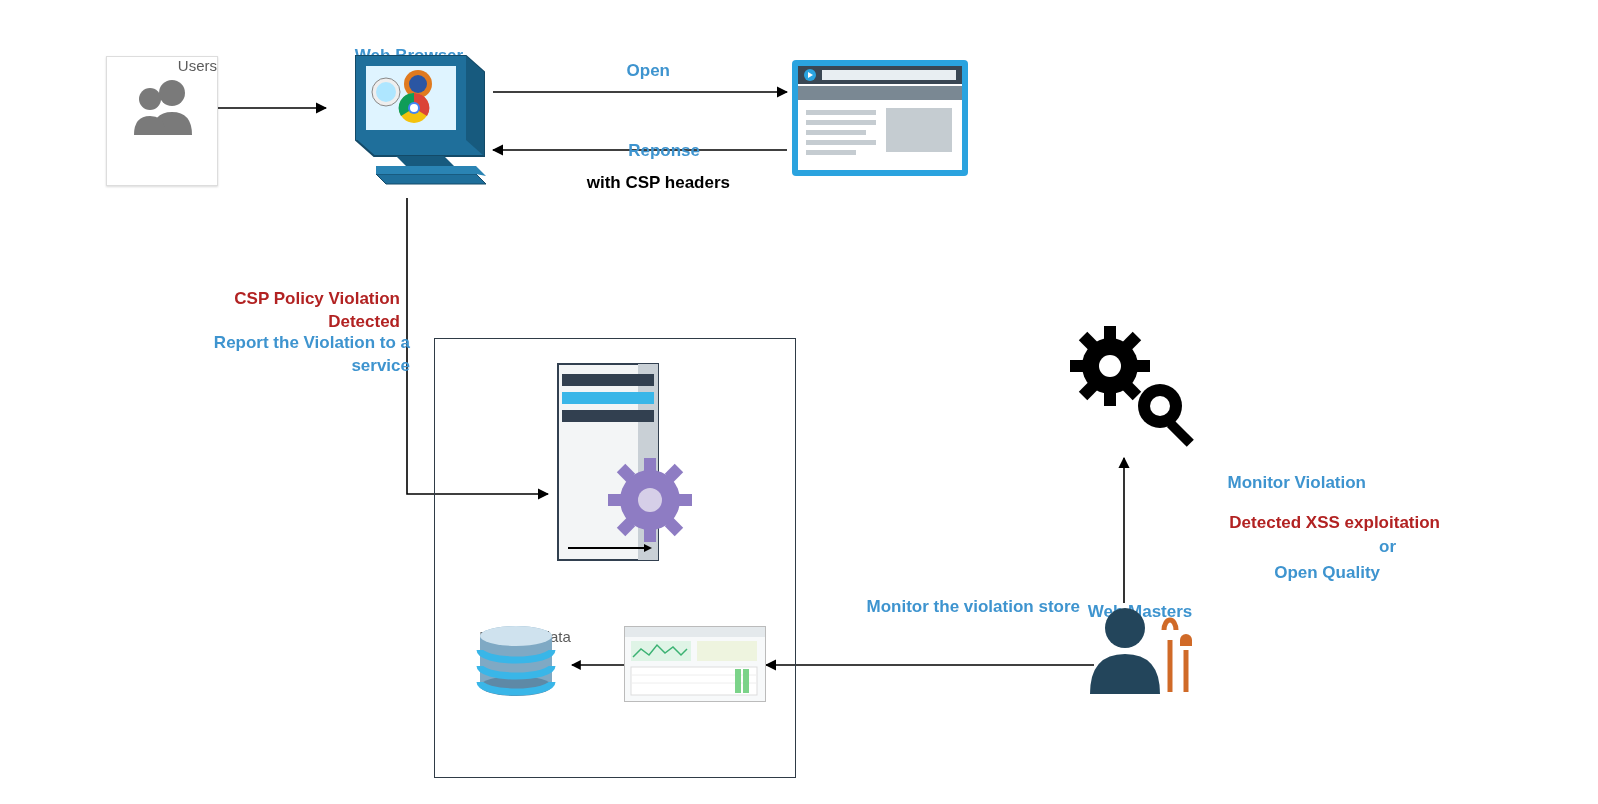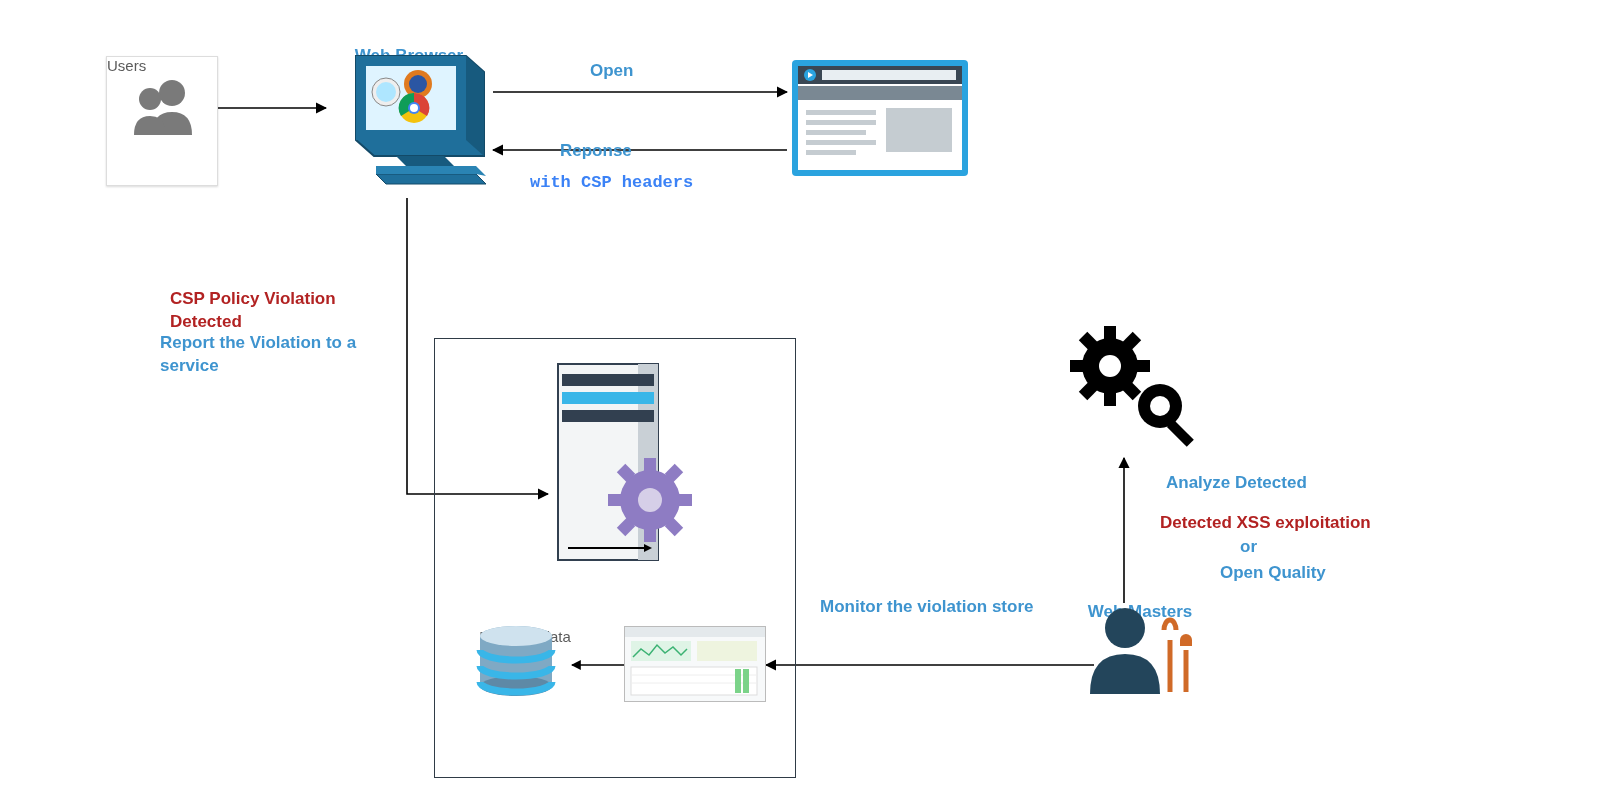--- a/index.html
+++ b/index.html
@@ -1,19 +1,19 @@
 <!DOCTYPE html>
 <html><head>
 <meta charset="utf-8">
 <style>
   html,body{margin:0;padding:0;width:1598px;height:804px;background:#fff;font-family:Arial,Helvetica,sans-serif;}
   .canvas{position:relative;width:1598px;height:804px;}
-  .lbl{position:absolute;font-size:17px;font-weight:bold;text-align:left;line-height:1.35;}
+  .lbl{position:absolute;font-size:17px;font-weight:bold;text-align:right;line-height:1.35;}
   .blue{color:#3e94cf;}
-  .orange{color:#3b82f6;font-family:Liberation Mono, monospace;}
+  .orange{color:#000000;}
   .red{color:#b22222;}
   .gray{color:#5b5b5b;font-weight:normal;}
   .node-label{font-size:17px;font-weight:bold;}
   svg{position:absolute;left:0;top:0;}
 </style>
 </head>
 <body>
 
 <div class="canvas">
 
@@ -32,21 +32,21 @@
 
   <path d="M407 198 L407 494 L548 494" fill="none" stroke="#000" stroke-width="1.6" marker-end="url(#arr)"></path>
 
   <line x1="630" y1="665" x2="572" y2="665" stroke="#000" stroke-width="1.4" marker-end="url(#arr)"></line>
 
   <line x1="1094" y1="665" x2="766" y2="665" stroke="#000" stroke-width="1.6" marker-end="url(#arr)"></line>
 
   <line x1="1124" y1="603" x2="1124" y2="458" stroke="#000" stroke-width="1.6" marker-end="url(#arr)"></line>
 </svg>
 
-<div style="position:absolute;left:106px;top:56px;width:110px;height:128px;border:1px solid #ddd;box-shadow:0 1px 2px rgba(0,0,0,.15);background:#fff;text-align:left;">
+<div style="position:absolute;left:106px;top:56px;width:110px;height:128px;border:1px solid #ddd;box-shadow:0 1px 2px rgba(0,0,0,.15);background:#fff;text-align:right;">
   <svg width="110" height="96">
     <g fill="#7a7a7a">
       <circle cx="65" cy="36" r="13"></circle>
       <path d="M45 78 Q45 55 65 55 Q85 55 85 78 Z"></path>
       <circle cx="43" cy="42" r="11"></circle>
       <path d="M27 78 Q27 59 43 59 Q55 59 58 70 L58 78 Z"></path>
     </g>
   </svg>
   <div class="gray" style="font-size:15px;">Users</div>
 </div>
@@ -203,18 +203,18 @@
 <div class="lbl blue" style="left:560px;top:140px;width:140px;">Reponse</div>
 <div class="lbl orange" style="left:530px;top:172px;width:200px;">with CSP headers</div>
 
 <div class="lbl red" style="left:170px;top:288px;width:230px;white-space:pre-line;">CSP Policy Violation
 Detected</div>
 <div class="lbl blue" style="left:160px;top:332px;width:250px;white-space:pre-line;">Report the Violation  to a
 service</div>
 
 <div class="lbl blue" style="left:820px;top:596px;width:260px;">Monitor the violation store</div>
 
-<div class="lbl blue" style="left:1166px;top:472px;width:200px;">Analyze Detected</div>
+<div class="lbl blue" style="left:1166px;top:472px;width:200px;">Monitor Violation</div>
 <div class="lbl red" style="left:1160px;top:512px;width:280px;">Detected XSS exploitation</div>
-<div class="lbl blue" style="left:1240px;top:536px;width:120px;">or</div>
+<div class="lbl blue" style="left:1276px;top:536px;width:120px;">or</div>
 <div class="lbl blue" style="left:1220px;top:562px;width:160px;">Open Quality</div>
 
 </div>
 
 </body></html>

